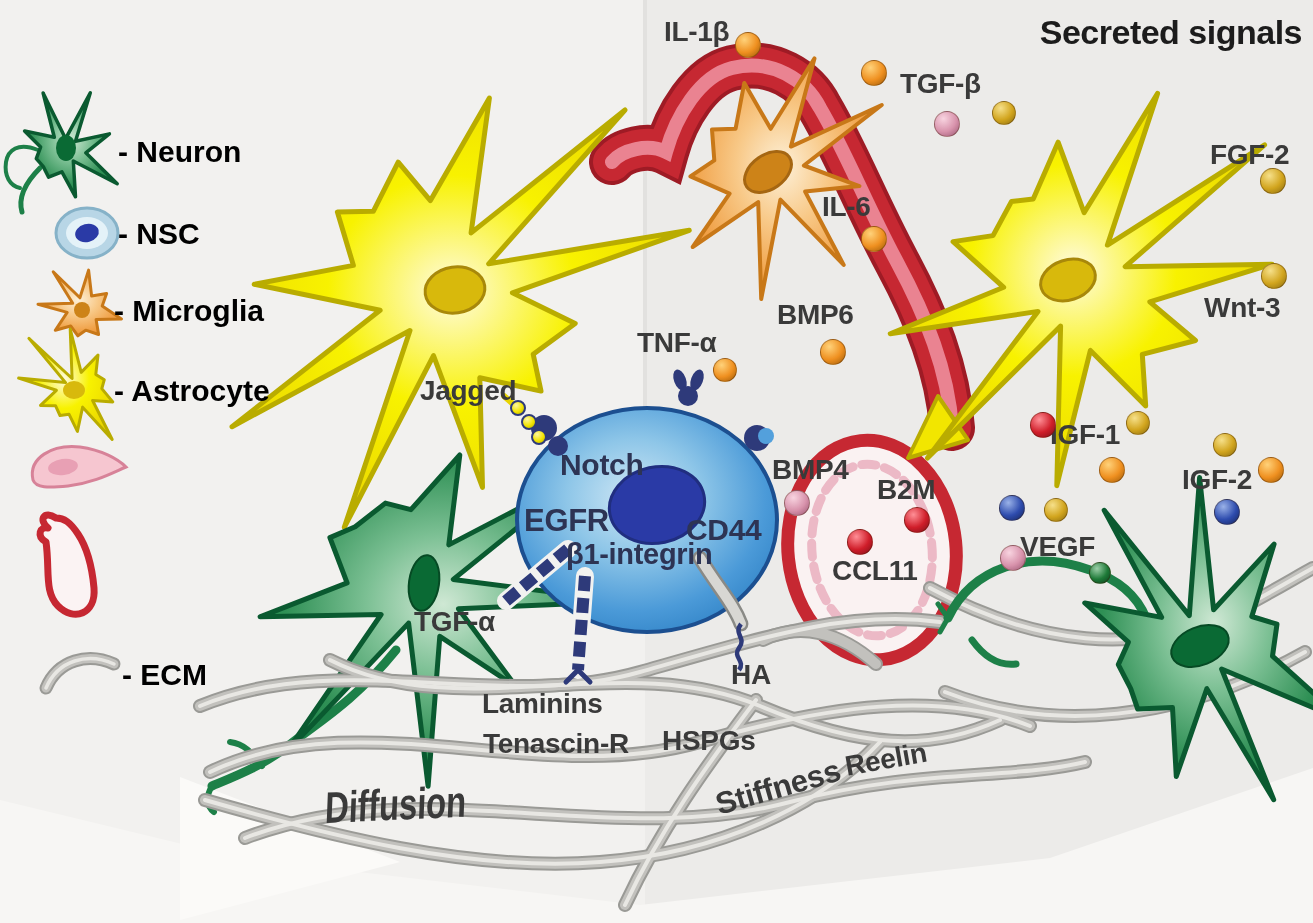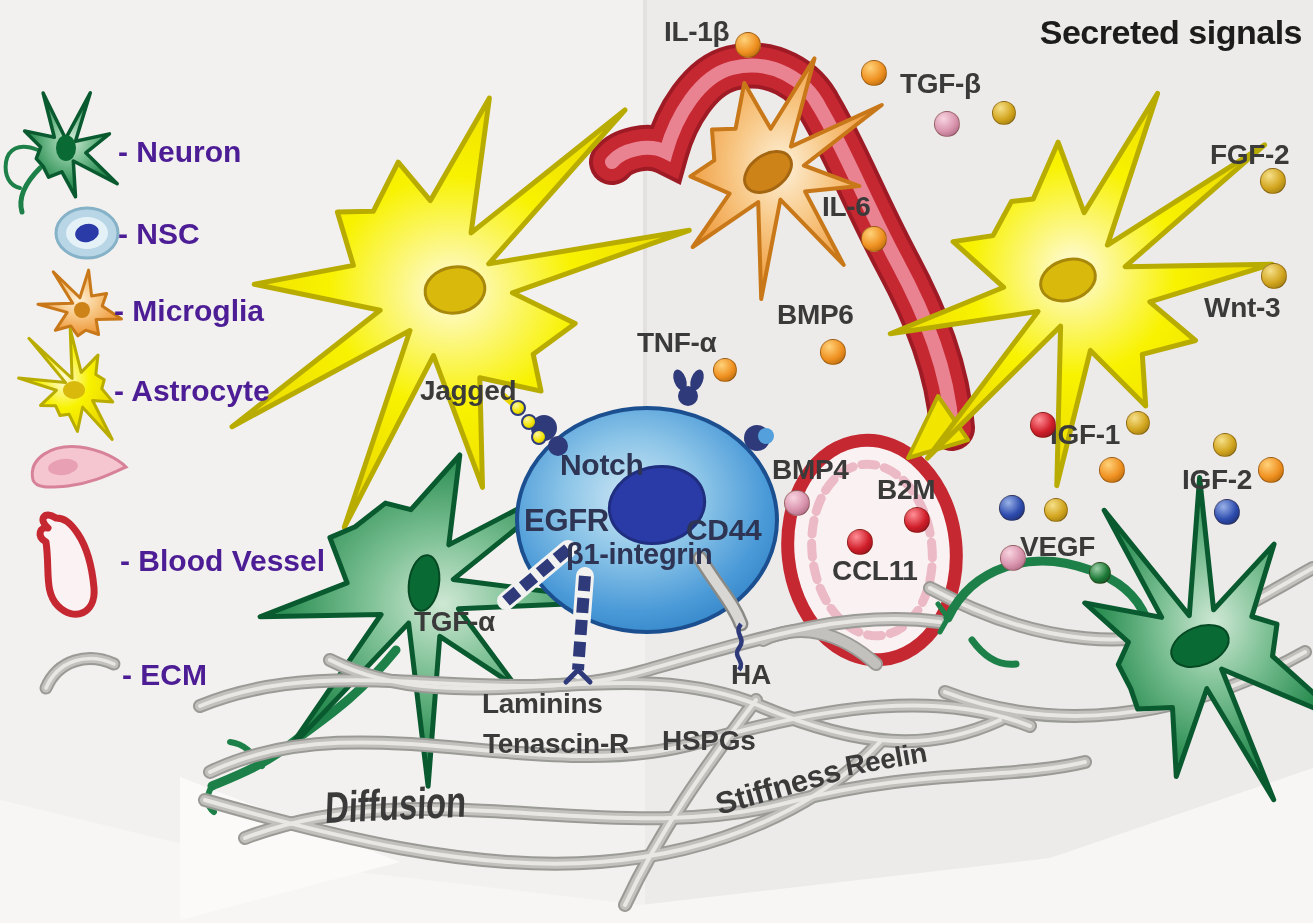--- a/index.html
+++ b/index.html
@@ -5,21 +5,21 @@
   html,body{margin:0;padding:0;background:#888;}
   .stage{position:relative;width:1313px;height:923px;overflow:hidden;
          background:#f1f0ee;font-family:"Liberation Sans",sans-serif;}
   #scene{position:absolute;left:0;top:0;z-index:1;}
   #overlay{position:absolute;left:0;top:0;width:1313px;height:923px;z-index:3;}
   .title{position:absolute;font-weight:bold;color:#1c1c1c;white-space:nowrap;
          letter-spacing:-0.5px;z-index:4;}
   .lbl{position:absolute;font-weight:bold;color:#3a3a3a;font-size:28px;line-height:1;
        white-space:nowrap;letter-spacing:-0.3px;transform-origin:left top;}
   .receptor{color:#2d3454;}
-  .legend-lbl{position:absolute;font-weight:bold;color:#4c1d95;font-size:30px;line-height:1;white-space:nowrap;}
+  .legend-lbl{position:absolute;font-weight:bold;color:#000000;font-size:30px;line-height:1;white-space:nowrap;}
   .dot{position:absolute;border-radius:50%;box-sizing:border-box;border:1px solid rgba(60,30,0,.35);}
   .dot-orange{background:radial-gradient(circle at 35% 28%,#ffd27a,#ef9020 55%,#9c5a08 100%);}
   .dot-gold{background:radial-gradient(circle at 35% 28%,#f6e08a,#d2a51e 55%,#8a6c10 100%);}
   .dot-red{background:radial-gradient(circle at 35% 28%,#ff8f96,#d01e2a 55%,#7e0f18 100%);}
   .dot-pink{background:radial-gradient(circle at 35% 28%,#f8d4e0,#d893ac 55%,#9a5672 100%);}
   .dot-blue{background:radial-gradient(circle at 35% 28%,#9ab2e8,#2e4cae 55%,#16255c 100%);}
   .dot-green{background:radial-gradient(circle at 35% 28%,#9ccfa8,#1e7a38 55%,#0c3e1c 100%);}
   .dot-yellow{background:radial-gradient(circle at 35% 28%,#fdf6a0,#f2e400 55%,#b0a800 100%);
               border:2px solid #2e3a7a;}
 </style>
@@ -259,18 +259,17 @@
       <div class="lbl" style="left: 482px; top: 690px;">Laminins</div>
       <div class="lbl" style="left: 483px; top: 730px;">Tenascin-R</div>
       <div class="lbl" style="left: 662px; top: 727px; text-align: center;">HSPGs</div>
       <div class="lbl" style="left: 843px; top: 753px; transform: rotate(-10deg);">Reelin</div>
       <div class="lbl" style="left: 326px; top: 786px; font-size: 44px; transform: scaleX(0.75) rotate(-2deg) skewX(-5deg);">Diffusion</div>
       <div class="lbl" style="left: 712px; top: 790px; font-size: 31px; transform: rotate(-16deg);">Stiffness</div>
       <div class="legend-lbl" style="left: 118px; top: 137px;">- Neuron</div>
       <div class="legend-lbl" style="left: 118px; top: 219px;">- NSC</div>
       <div class="legend-lbl" style="left: 114px; top: 296px;">- Microglia</div>
       <div class="legend-lbl" style="left: 114px; top: 376px;">- Astrocyte</div>
-      <div class="legend-lbl" style="left: 120px; top: 546px;">- Blood Vessel</div>
       <div class="legend-lbl" style="left: 122px; top: 660px;">- ECM</div>
     </div>
 
 <div class="title" style="right:11px;top:13px;font-size:34px;">Secreted signals</div>
 </div>
 
 </body></html>

